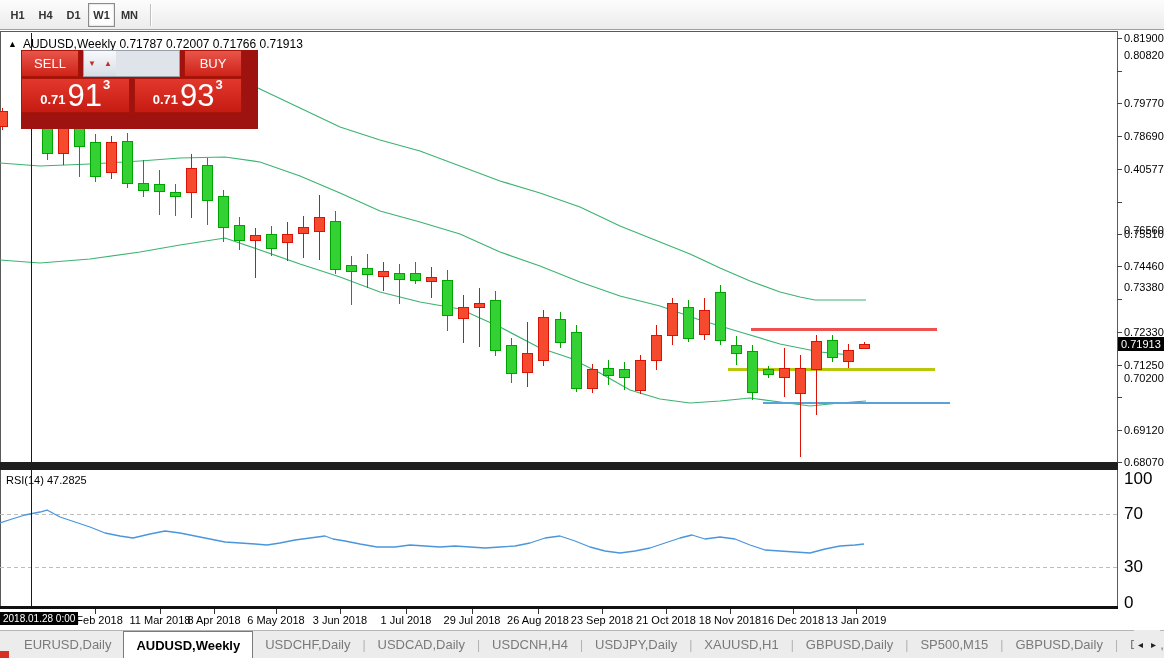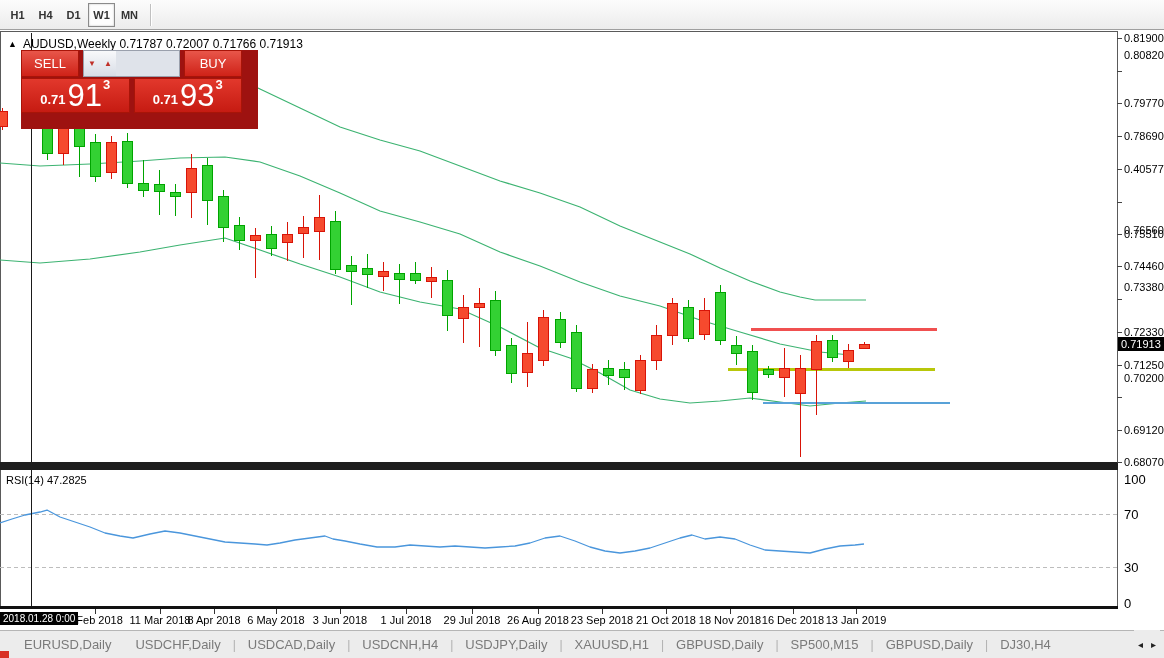--- a/index.html
+++ b/index.html
@@ -40,21 +40,21 @@
   .bp-sup{font-size:13px;font-weight:700;margin-left:1px;align-self:flex-start;margin-top:-2px;}
   
   .p-label{position:absolute;left:1124px;transform:translateY(-50%);font-size:11px;color:#000;white-space:nowrap;}
   .p-tick{position:absolute;left:1117px;width:5px;height:1px;background:#444;}
   #price-tag{position:absolute;left:1118px;width:46px;height:14px;background:#000;color:#fff;
     font-size:11px;display:flex;align-items:center;justify-content:flex-start;padding-left:3px;box-sizing:border-box;}
   .d-label{position:absolute;top:614px;transform:translateX(-50%);font-size:11px;color:#000;white-space:nowrap;}
   .d-tick{position:absolute;top:609px;width:1px;height:5px;background:#333;}
   #cursor-date{position:absolute;left:0;top:612px;background:#000;color:#fff;font-size:10px;
     padding:1px 3px;white-space:nowrap;z-index:4;}
-  .rsi-label-axis{position:absolute;left:1124px;transform:translateY(-50%);font-size:13px;color:#000;}
+  .rsi-label-axis{position:absolute;left:1124px;transform:translateY(-50%);font-size:17px;color:#000;}
   #rsi-title{position:absolute;left:6px;top:474px;font-size:11px;color:#000;z-index:3;}
   
   #tabbar{position:absolute;left:0;top:630px;width:1164px;height:28px;background:#ececec;
     border-top:1px solid #b5b5b5;display:flex;align-items:stretch;padding-left:12px;box-sizing:border-box;overflow:hidden;}
   .tab{display:flex;align-items:center;padding:12px 12px;font-size:13px;color:#7a7a7a;white-space:nowrap;cursor:default;}
   .tab.active{background:#fff;border:1px solid #7a7a7a;border-bottom:none;color:#000;font-weight:700;margin-top:0px;}
   .tab-sep{display:flex;align-items:center;color:#b0b0b0;font-size:12px;}
   #tab-arrows{position:absolute;right:4px;top:630px;height:28px;display:flex;align-items:center;gap:8px;
     font-size:10px;color:#222;background:#ececec;padding:0 4px;}
   #corner-mark{position:absolute;left:0;top:651px;width:9px;height:7px;background:#d93025;}
@@ -300,20 +300,21 @@
   <div id="cursor-date">2018.01.28 0:00</div>
   <div id="rsi-axis">
       <div class="rsi-label-axis" style="top: 479px;">100</div>
       <div class="rsi-label-axis" style="top: 514px;">70</div>
       <div class="rsi-label-axis" style="top: 567px;">30</div>
       <div class="rsi-label-axis" style="top: 603px;">0</div>
     </div>
 
   <div id="tabbar">
       <div class="tab">EURUSD,Daily</div>
+      <div class="tab active">AUDUSD,Weekly</div>
       <div class="tab">USDCHF,Daily</div>
       <span class="tab-sep">|</span>
       <div class="tab">USDCAD,Daily</div>
       <span class="tab-sep">|</span>
       <div class="tab">USDCNH,H4</div>
       <span class="tab-sep">|</span>
       <div class="tab">USDJPY,Daily</div>
       <span class="tab-sep">|</span>
       <div class="tab">XAUUSD,H1</div>
       <span class="tab-sep">|</span>

